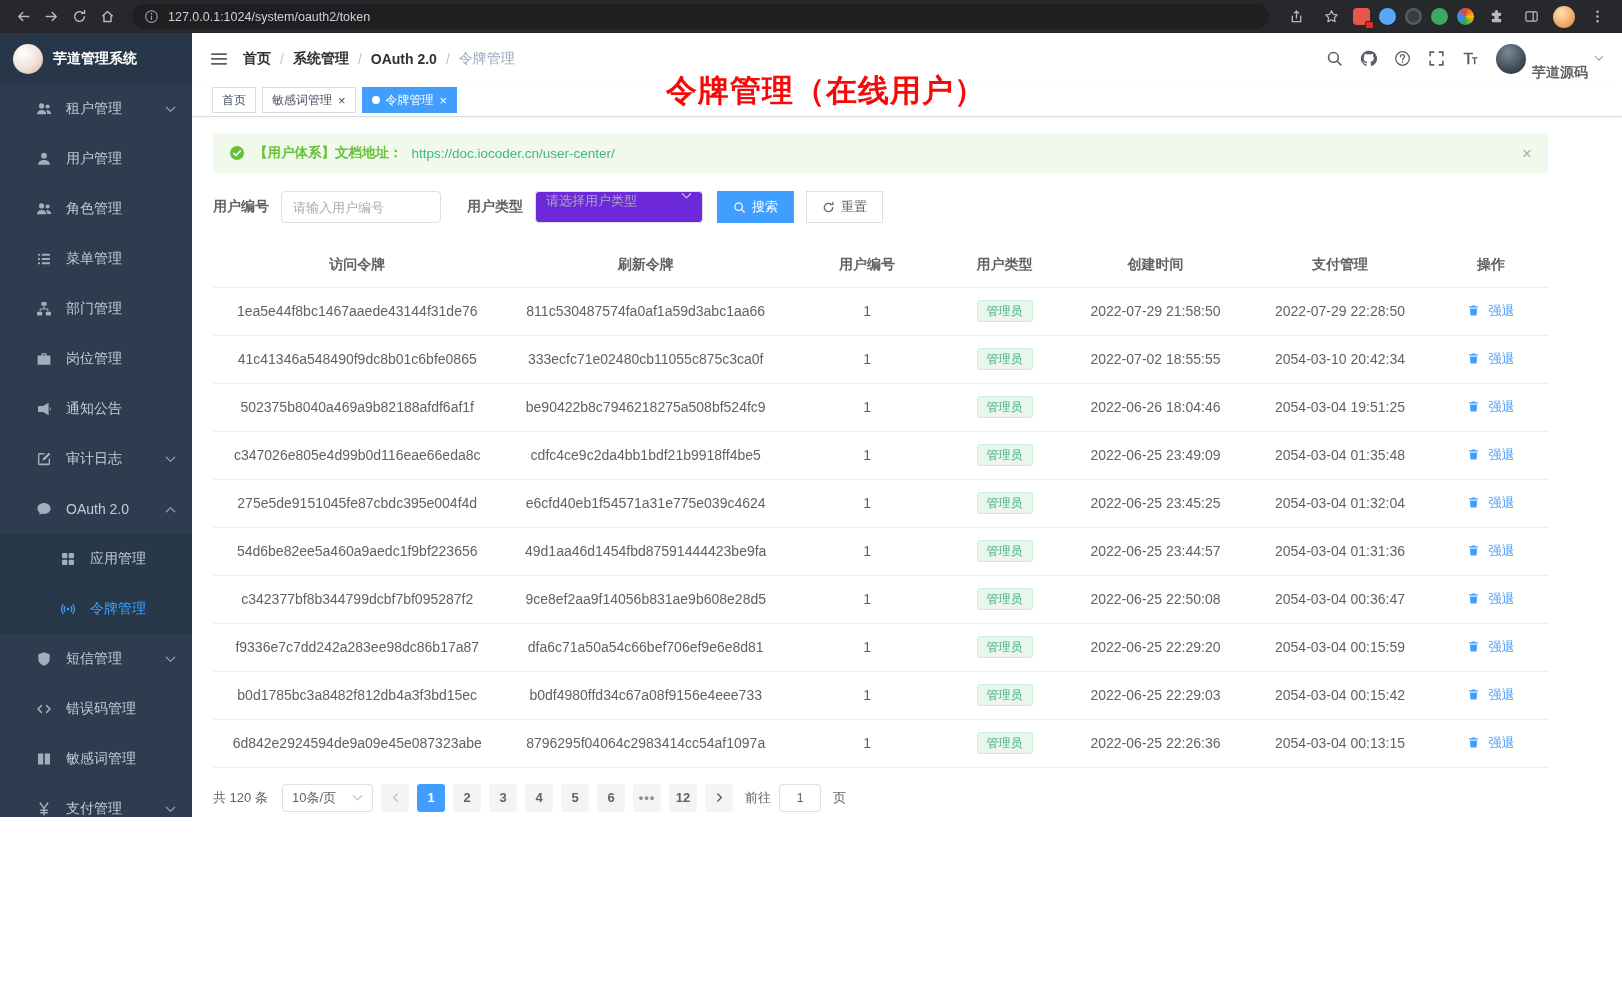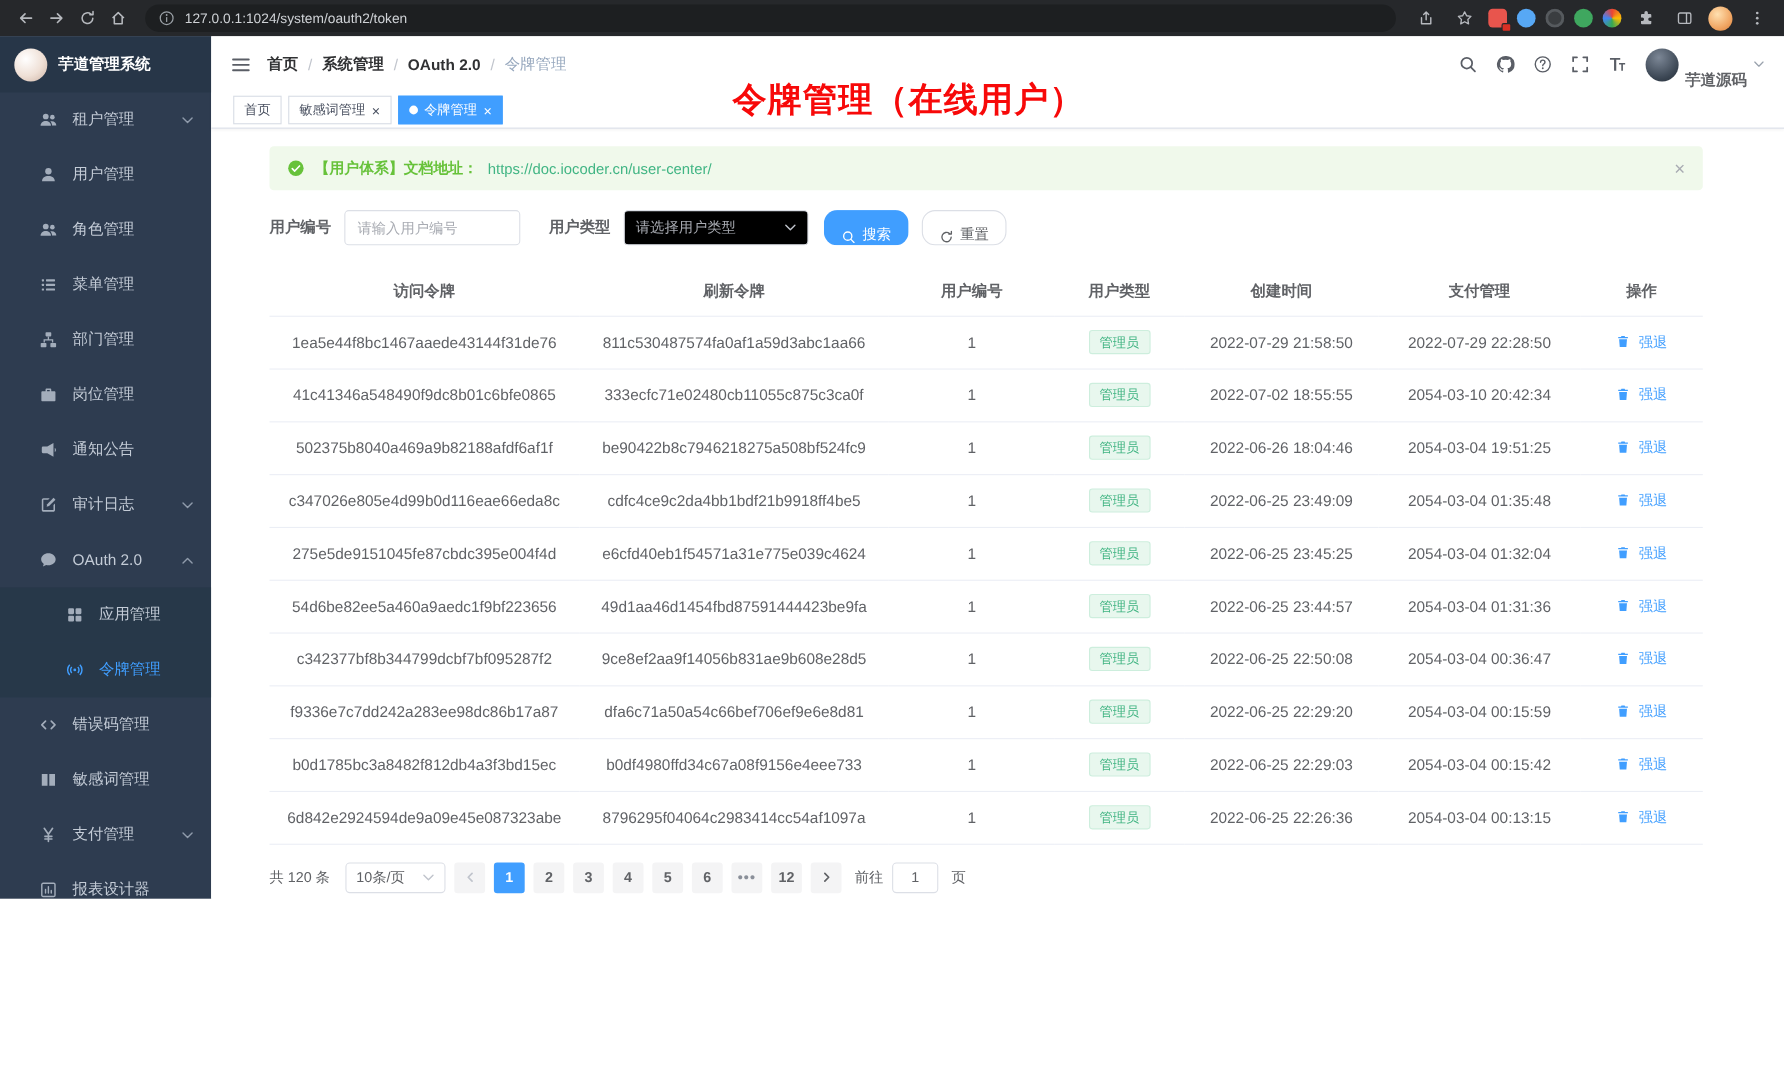--- a/index.html
+++ b/index.html
@@ -61,37 +61,37 @@
 .user-caret svg{width:10px;height:7px;}
 
 
 .tab-bar{height:33px;border-bottom:1px solid #d8dce5;display:flex;align-items:center;padding:0 20px;gap:6px;flex:none;box-shadow:0 1px 3px rgba(0,0,0,.05);}
 .tab{display:inline-flex;align-items:center;height:26px;padding:0 9px;border:1px solid #d8dce5;background:#fff;color:#495060;font-size:12px;gap:6px;cursor:pointer;white-space:nowrap;}
 .tab.active{background:#409eff;border-color:#409eff;color:#fff;}
 .tab-dot{width:8px;height:8px;border-radius:50%;background:#fff;}
 .tab-close{font-size:13px;line-height:1;}
 
 
-.content{flex:1;padding:16px 74px 0 21px;overflow:hidden;margin-left:32px;}
+.content{flex:1;padding:16px 74px 0 21px;overflow:hidden;}
 .alert{height:40px;background:#f0f9eb;border-radius:4px;display:flex;align-items:center;padding:0 16px;gap:9px;position:relative;font-size:13.5px;}
 .alert .icon{display:flex;}
 .alert .icon svg{width:16px;height:16px;}
 .alert-text{color:#67c23a;font-weight:700;}
 .alert-link{color:#41b584;cursor:pointer;}
 .alert-close{position:absolute;right:16px;color:#a8abb2;font-size:17px;cursor:pointer;line-height:1;}
 
 .filters{display:flex;align-items:center;margin-top:18px;font-size:14px;}
 .f-label{font-weight:700;color:#606266;margin-right:12px;white-space:nowrap;}
 .f-label2{margin-left:26px;}
 .el-input{width:160px;height:32px;border:1px solid #dcdfe6;border-radius:4px;padding:0 11px;font-size:13px;color:#606266;background:#fff;}
 .el-input::placeholder{color:#a8abb2;}
-.el-select{width:168px;height:32px;border:1px solid #dcdfe6;border-radius:4px;display:flex;align-items:center;justify-content:space-between;padding:0 10px;color:#a8abb2;font-size:13px;background:#000000;cursor:pointer;}
+.el-select{width:168px;height:32px;border:1px solid #dcdfe6;border-radius:4px;display:flex;justify-content:space-between;padding:0 10px;color:#a8abb2;font-size:13px;background:#6d28d9;cursor:pointer;}
 .sel-caret{color:#c0c4cc;display:flex;}
 .sel-caret svg{width:11px;height:8px;}
-.btn{height:32px;border-radius:12px;display:inline-flex;align-items:flex-end;gap:6px;font-size:13px;padding:0 15px;cursor:pointer;border:1px solid transparent;}
+.btn{height:32px;border-radius:0;display:inline-flex;align-items:center;gap:6px;font-size:13px;padding:0 15px;cursor:pointer;border:1px solid transparent;}
 .btn [data-icon] svg{width:13px;height:13px;}
 .btn-primary{background:#409eff;color:#fff;margin-left:14px;}
 .btn-plain{background:#fff;border-color:#dcdfe6;color:#606266;margin-left:12px;}
 
 
 .token-table{width:100%;border-collapse:collapse;margin-top:20px;font-size:14px;color:#606266;table-layout:fixed;}
 .token-table th{height:44px;font-weight:700;color:#606266;border-bottom:1px solid #ebeef5;text-align:center;white-space:nowrap;}
 .token-table td{height:48px;text-align:center;border-bottom:1px solid #ebeef5;white-space:nowrap;overflow:hidden;}
 .badge{display:inline-block;background:#e8f7ee;border:1px solid #cdeedd;color:#3eb380;font-size:12px;padding:2px 9px;border-radius:3px;line-height:1.4;}
 .action-link{color:#409eff;display:inline-flex;align-items:center;gap:8px;font-size:13px;cursor:pointer;}
@@ -313,20 +313,33 @@
           <span class="icon">
             <svg viewBox="0 0 16 16" fill="none" stroke="currentColor" stroke-width="1.3">
               <circle cx="8" cy="8" r="1.3" fill="currentColor" stroke="none"></circle>
               <path d="M5.3 10.7a3.8 3.8 0 0 1 0-5.4M10.7 5.3a3.8 3.8 0 0 1 0 5.4M3.4 12.6a6.5 6.5 0 0 1 0-9.2M12.6 3.4a6.5 6.5 0 0 1 0 9.2"></path>
             </svg>
           </span>
           <span class="mi-label">令牌管理</span>
         </div>
         <div class="menu-item">
           <span class="icon">
+            <svg viewBox="0 0 16 16" fill="currentColor">
+              <path d="M8 1.2l5.7 2v4.5c0 3.6-2.4 6.1-5.7 7-3.3-.9-5.7-3.4-5.7-7V3.2z"></path>
+            </svg>
+          </span>
+          <span class="mi-label">短信管理</span>
+          <span class="mi-arrow">
+            <svg viewBox="0 0 12 8" fill="none" stroke="currentColor" stroke-width="1.4" stroke-linecap="round" stroke-linejoin="round">
+              <path d="M1.5 1.5L6 6l4.5-4.5"></path>
+            </svg>
+          </span>
+        </div>
+        <div class="menu-item">
+          <span class="icon">
             <svg viewBox="0 0 16 16" fill="none" stroke="currentColor" stroke-width="1.5" stroke-linecap="round" stroke-linejoin="round">
               <path d="M5.4 4.6L2 8l3.4 3.4M10.6 4.6L14 8l-3.4 3.4"></path>
             </svg>
           </span>
           <span class="mi-label">错误码管理</span>
         </div>
         <div class="menu-item">
           <span class="icon">
             <svg viewBox="0 0 16 16" fill="currentColor">
               <path d="M2 2.6h5.2v10.8H2zM8.8 2.6H14v10.8H8.8z"></path>

